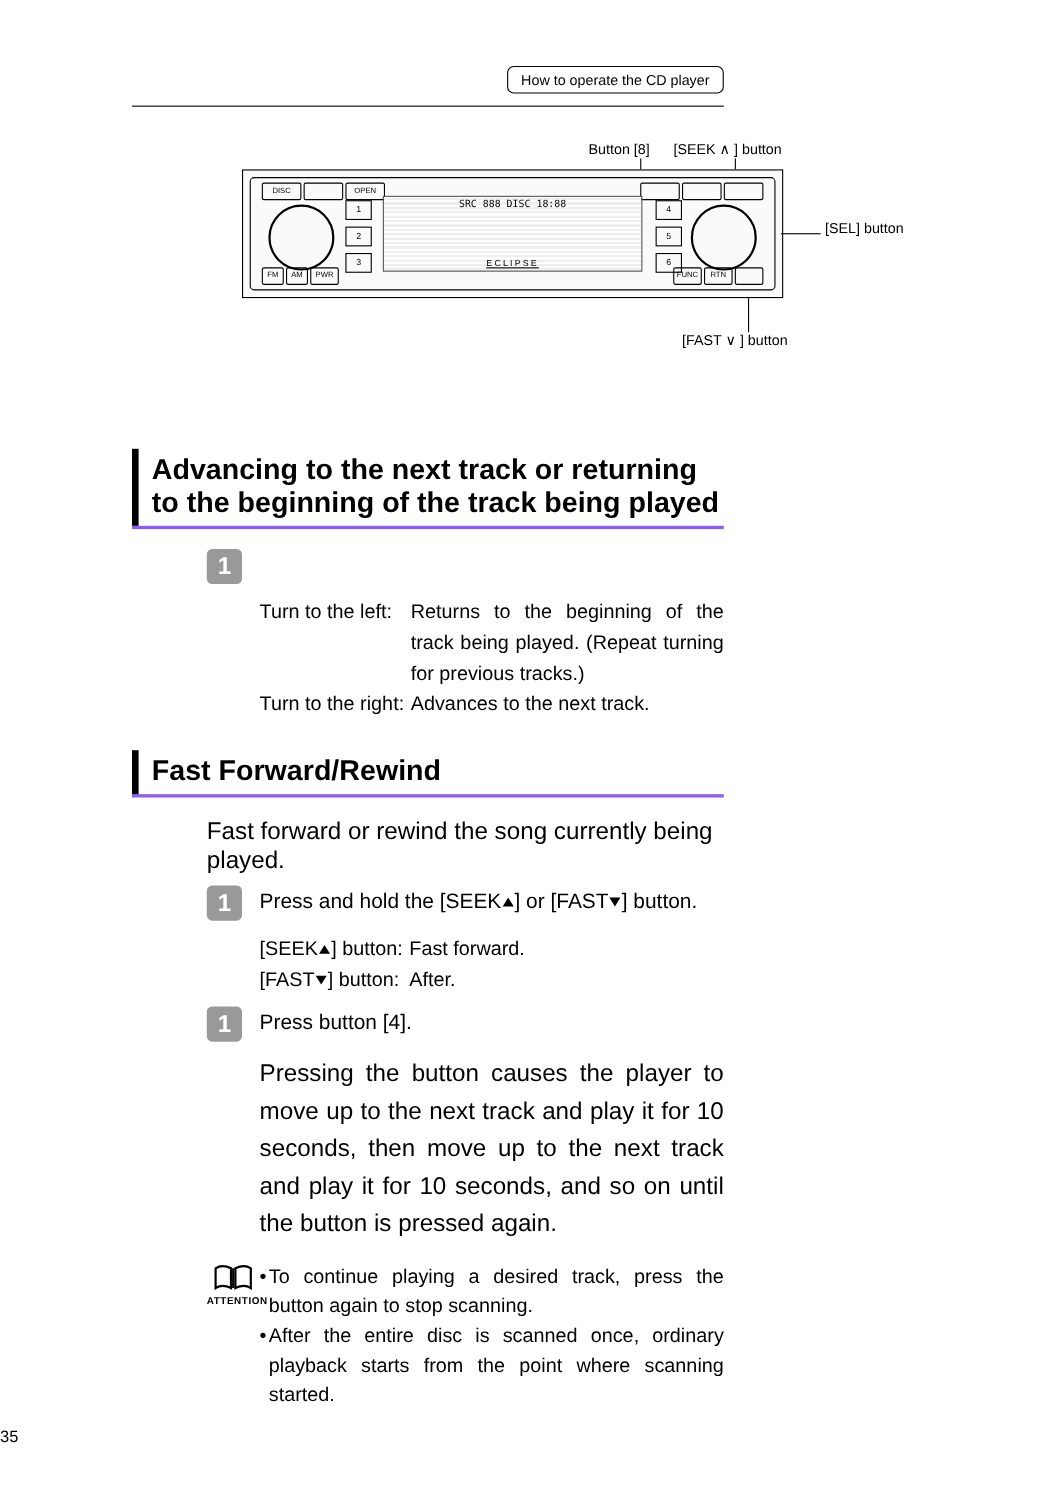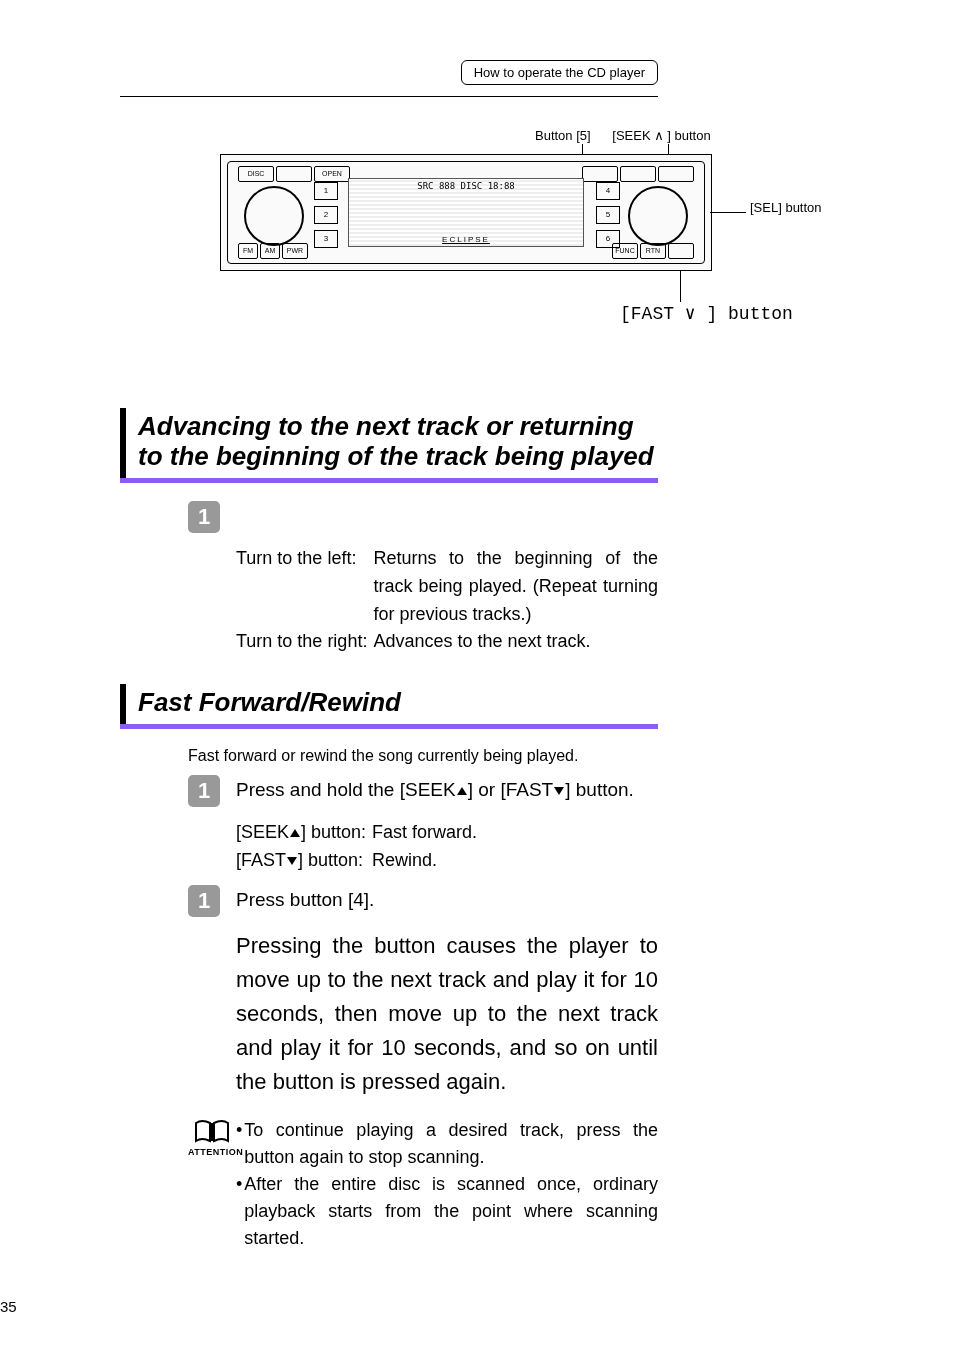--- a/index.html
+++ b/index.html
@@ -112,37 +112,35 @@
     position: absolute;
     top: 70px;
     left: 530px;
     font-size: 13px;
     white-space: nowrap;
   }
   .fast-label {
     position: absolute;
     top: 172px;
     left: 400px;
-    font-size: 18px;
+    font-size: 13px;
     white-space: nowrap;
-    font-family: Liberation Mono, monospace;
   }
   .content {
     position: absolute;
     top: 380px;
     left: 120px;
     right: 120px;
   }
   .section-heading {
     display: flex;
     align-items: stretch;
-    border-bottom: 5px solid #8b5cf6;
+    border-bottom: 3px solid #8b5cf6;
     margin-bottom: 18px;
     margin-top: 28px;
-    font-style: italic;
   }
   .section-heading .bar {
     width: 6px;
     background: #000;
     margin-right: 12px;
     flex-shrink: 0;
   }
   .section-heading h2 {
     font-size: 26px;
     font-weight: bold;
@@ -189,21 +187,21 @@
     white-space: nowrap;
     padding-right: 6px;
     vertical-align: top;
   }
   .def-val {
     display: table-cell;
     text-align: justify;
   }
   .intro-line {
     margin-left: 68px;
-    font-size: 16px;
+    font-size: 22px;
     margin-top: 4px;
     margin-bottom: 8px;
   }
   .body-para {
     text-align: justify;
     margin-left: 116px;
     font-size: 22px;
     line-height: 1.55;
     margin-top: 12px;
   }
@@ -259,21 +257,21 @@
 </head>
 <body>
 
 <div class="page">
 
   <div class="header-box">How to operate the CD player</div>
   <hr class="top-hr">
 
   <div class="diagram-area">
     <div class="diagram-labels-top">
-      <span>Button [5]</span>
+      <span>Button [8]</span>
       <span>[SEEK ∧ ] button</span>
     </div>
 
     <div class="lead-line" style="left:362px; top:14px; width:1px; height:20px;"></div>
     <div class="lead-line" style="left:448px; top:14px; width:1px; height:20px;"></div>
 
     <div class="diagram-svg-box">
       <div class="stereo-body">
         <div class="knob left"></div>
         <div class="knob right"></div>
@@ -357,21 +355,21 @@
         <div class="def-row">
           <div class="def-key">
             <span>[SEEK</span><span class="caret up"></span><span>] button:</span>
           </div>
           <div class="def-val">Fast forward.</div>
         </div>
         <div class="def-row">
           <div class="def-key">
             <span>[FAST</span><span class="caret down"></span><span>] button:</span>
           </div>
-          <div class="def-val">Rewind.</div>
+          <div class="def-val">After.</div>
         </div>
       </div>
     </div>
 
     <div class="step-row">
       <div class="step-num">1</div>
       <div class="step-text">Press button [4].</div>
     </div>
     <div class="body-para">Pressing the button causes the player to move up to the next track and play it for 10 seconds, then move up to the next track and play it for 10 seconds, and so on until the button is pressed again.</div>
 

